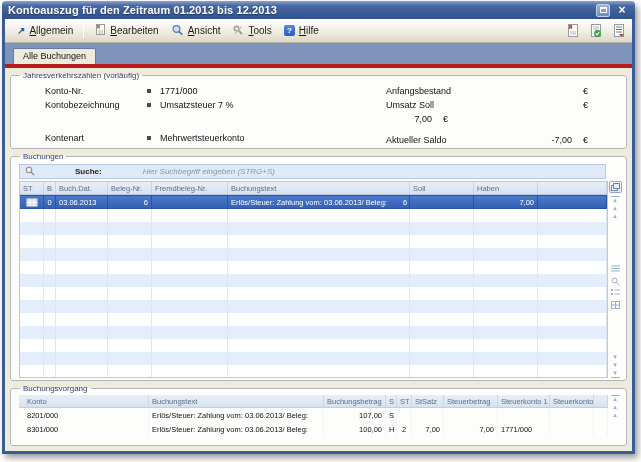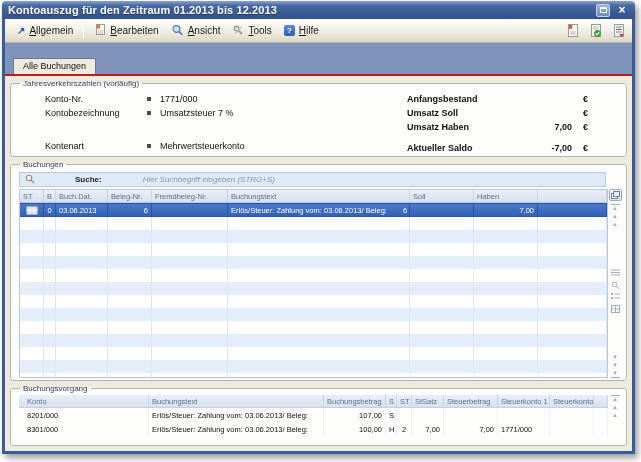--- a/index.html
+++ b/index.html
@@ -33,40 +33,40 @@
   .mlabel { display:inline-block;text-align:center; }
   .mlabel::first-letter { text-decoration:underline; }
   .tb-sep { width:1px; height:15px; background:#b5b1a0; border-right:1px solid #fff; margin:0 4px; }
   .help-badge { width:11px; height:11px; background:linear-gradient(#5b8ae0,#2c5cc0);
                 border-radius:2px; color:#fff; font-size:8px; font-weight:bold;
                 display:flex; align-items:center; justify-content:center; }
   .tb-right { margin-left:auto; display:flex; gap:6px; align-items:center; }
   .tb-btn { width:17px; height:17px; display:flex; align-items:center; justify-content:center;
             border:1px solid transparent; border-radius:2px; }
   
-  .tabband { flex:0 0 17px; background:#7e94ba; padding:12px 0 0 8px; position:relative;
+  .tabband { flex:0 0 17px; background:#7e94ba; padding:2px 0 0 8px; position:relative;
              z-index:2; margin-bottom:-1px; }
   .tab { display:inline-block; height:16px; padding:2px 9px 0; font-size:9px; color:#111;
          background:#eeebdc; border:1px solid #67799c; border-bottom:none;
          border-radius:2px 2px 0 0; }
   
-  .panel { flex:1; min-height:0; background:#eeebdc; border-top:3px solid #b91c1c;
+  .panel { flex:1; min-height:0; background:#eeebdc; border-top:5px solid #b91c1c;
            padding:3px 5px 5px; display:flex; flex-direction:column; gap:3px; }
   fieldset.group { border:1px solid #b3b5b9; border-radius:3px; background:#fdfdfb;
                    padding:2px 4px 2px 6px; }
   legend { font-size:8px; color:#33416e; padding:0 3px; margin-left:3px; }
   
   .g1 { flex:0 0 68px; }
-  .g1-flex { display:flex; padding:1px 4px 0 28px;gap:37px; }
+  .g1-flex { display:flex; padding:1px 4px 0 28px; }
   .g1-left { width:305px; }
   .fr { display:flex; align-items:center; height:13px; margin-top:1px; font-size:9px; color:#111; }
   .fr .lab { width:96px; }
   .bullet { width:4px; height:4px; background:#4a4a4a; margin:0 9px 0 6px; flex:0 0 4px; }
   .fr.gap { margin-top:20px; }
-  .g1-right { flex:1; margin-left:20px; margin-right:30px;font-weight:bold; }
+  .g1-right { flex:1; margin-left:36px; margin-right:30px; }
   .fr2 { display:flex; align-items:center; height:13px; margin-top:1px; font-size:9px; color:#111; }
   .fr2 .lab2 { flex:1; }
   .fr2 .val2 { width:46px; text-align:right; }
   .fr2 .cur { width:16px; text-align:right; }
   .fr2.gap2 { margin-top:8px; }
   
   .g2 { flex:1; min-height:0; display:flex; flex-direction:column; }
   .search-bar { flex:0 0 15px; display:flex; align-items:center; gap:5px; padding:0 5px;
                 background:#dfe9f8; border:1px solid #b9c9e2; margin:1px 16px 2px 2px;
                 font-size:8px; }
@@ -235,21 +235,20 @@
               <span class="lab2">Anfangsbestand</span>
               <span class="val2"></span>
               <span class="cur">€</span>
             </div>
             <div class="fr2">
               <span class="lab2">Umsatz Soll</span>
               <span class="val2"></span>
               <span class="cur">€</span>
             </div>
             <div class="fr2">
-              <span class="lab2">Umsatz Haben</span>
               <span class="val2">7,00</span>
               <span class="cur">€</span>
             </div>
             <div class="fr2 gap2">
               <span class="lab2">Aktueller Saldo</span>
               <span class="val2">-7,00</span>
               <span class="cur">€</span>
             </div>
           </div>
         </div>

